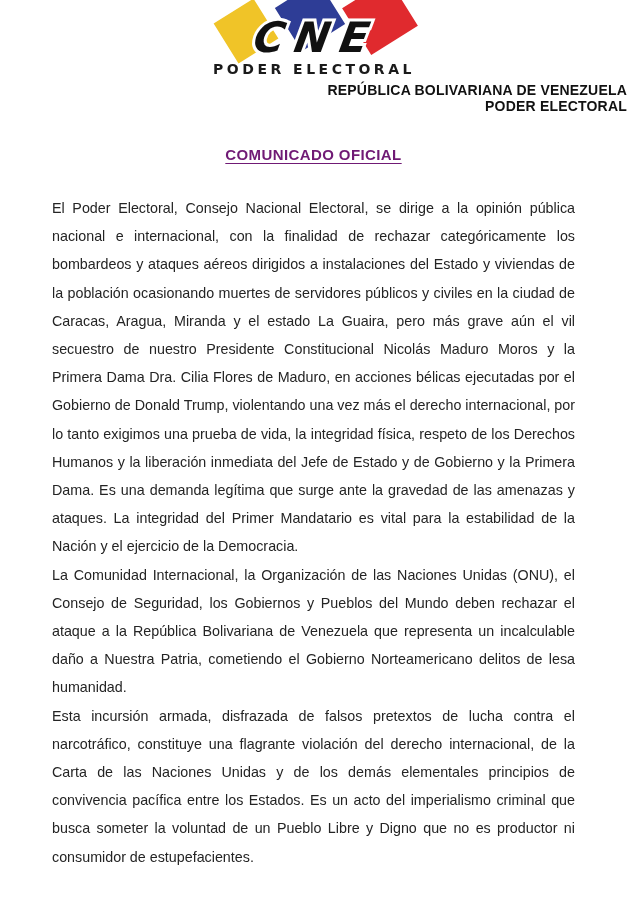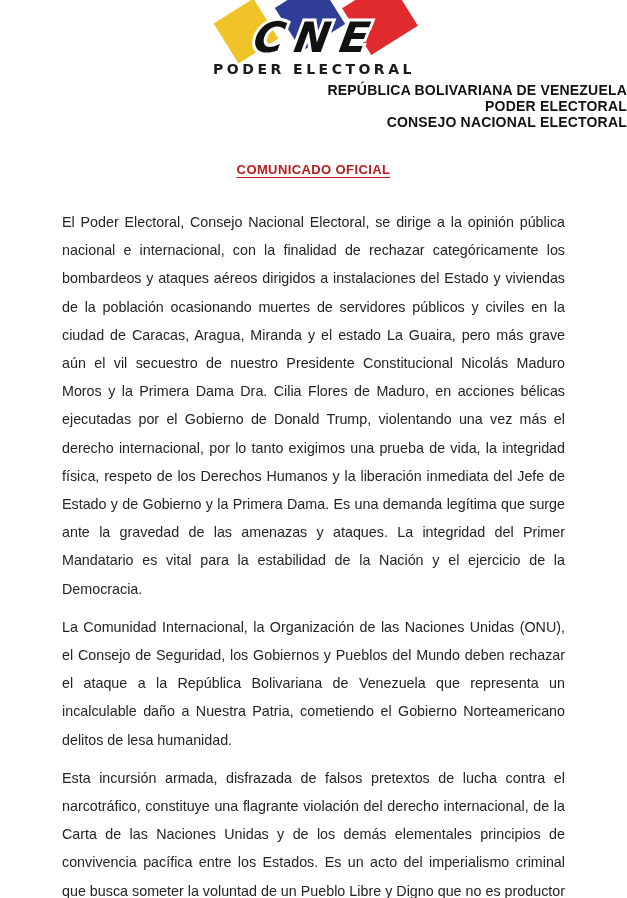--- a/index.html
+++ b/index.html
@@ -29,34 +29,34 @@
     font-weight: bold;
     font-size: 14px;
     line-height: 16px;
     color: #111111;
     letter-spacing: 0.2px;
   }
   .doc-title {
     text-align: center;
     margin-top: 32px;
     font-weight: bold;
-    font-size: 13px;
+    font-size: 15px;
     letter-spacing: 0.4px;
-    color: #b91c1c;
+    color: #701a75;
     text-decoration: underline;
     text-underline-offset: 3px;
   }
   .body-text {
     margin: 31px 52px 0 52px;
     font-size: 14.3px;
     line-height: 28.2px;
     text-align: justify;
     color: #242424;
   }
-  .body-text p { margin: 10px; }
+  .body-text p { margin: 0; }
 </style>
 </head>
 <body>
 
 <div class="page">
 
   <div class="logo-wrap">
     <svg width="260" height="78" viewBox="0 0 260 78">
 
       <g transform="translate(126,16) rotate(-32)">
@@ -75,21 +75,20 @@
         <text x="0" y="0" text-anchor="middle" font-family="'DejaVu Sans', sans-serif" font-weight="bold" font-style="italic" font-size="42" letter-spacing="10" fill="#111111" stroke="#ffffff" stroke-width="6" paint-order="stroke">CNE</text>
       </g>
 
       <text x="130" y="74" text-anchor="middle" font-family="'DejaVu Sans', sans-serif" font-weight="bold" font-size="14" letter-spacing="3.5" fill="#1a1a1a">PODER ELECTORAL</text>
     </svg>
   </div>
 
   <div class="gov-header">
     <div>REPÚBLICA BOLIVARIANA DE VENEZUELA</div>
     <div>PODER ELECTORAL</div>
-    <div>CONSEJO NACIONAL ELECTORAL</div>
   </div>
 
   <div class="doc-title">COMUNICADO OFICIAL</div>
 
   <div class="body-text">
     <p>El Poder Electoral, Consejo Nacional Electoral, se dirige a la opinión pública nacional e internacional, con la finalidad de rechazar categóricamente los bombardeos y ataques aéreos dirigidos a instalaciones del Estado y viviendas de la población ocasionando muertes de servidores públicos y civiles en la ciudad de Caracas, Aragua, Miranda y el estado La Guaira, pero más grave aún el vil secuestro de nuestro Presidente Constitucional Nicolás Maduro Moros y la Primera Dama Dra. Cilia Flores de Maduro, en acciones bélicas ejecutadas por el Gobierno de Donald Trump, violentando una vez más el derecho internacional, por lo tanto exigimos una prueba de vida, la integridad física, respeto de los Derechos Humanos y la liberación inmediata del Jefe de Estado y de Gobierno y la Primera Dama. Es una demanda legítima que surge ante la gravedad de las amenazas y ataques. La integridad del Primer Mandatario es vital para la estabilidad de la Nación y el ejercicio de la Democracia.</p>
     <p>La Comunidad Internacional, la Organización de las Naciones Unidas (ONU), el Consejo de Seguridad, los Gobiernos y Pueblos del Mundo deben rechazar el ataque a la República Bolivariana de Venezuela que representa un incalculable daño a Nuestra Patria, cometiendo el Gobierno Norteamericano delitos de lesa humanidad.</p>
     <p>Esta incursión armada, disfrazada de falsos pretextos de lucha contra el narcotráfico, constituye una flagrante violación del derecho internacional, de la Carta de las Naciones Unidas y de los demás elementales principios de convivencia pacífica entre los Estados. Es un acto del imperialismo criminal que busca someter la voluntad de un Pueblo Libre y Digno que no es productor ni consumidor de estupefacientes.</p>
   </div>
 

